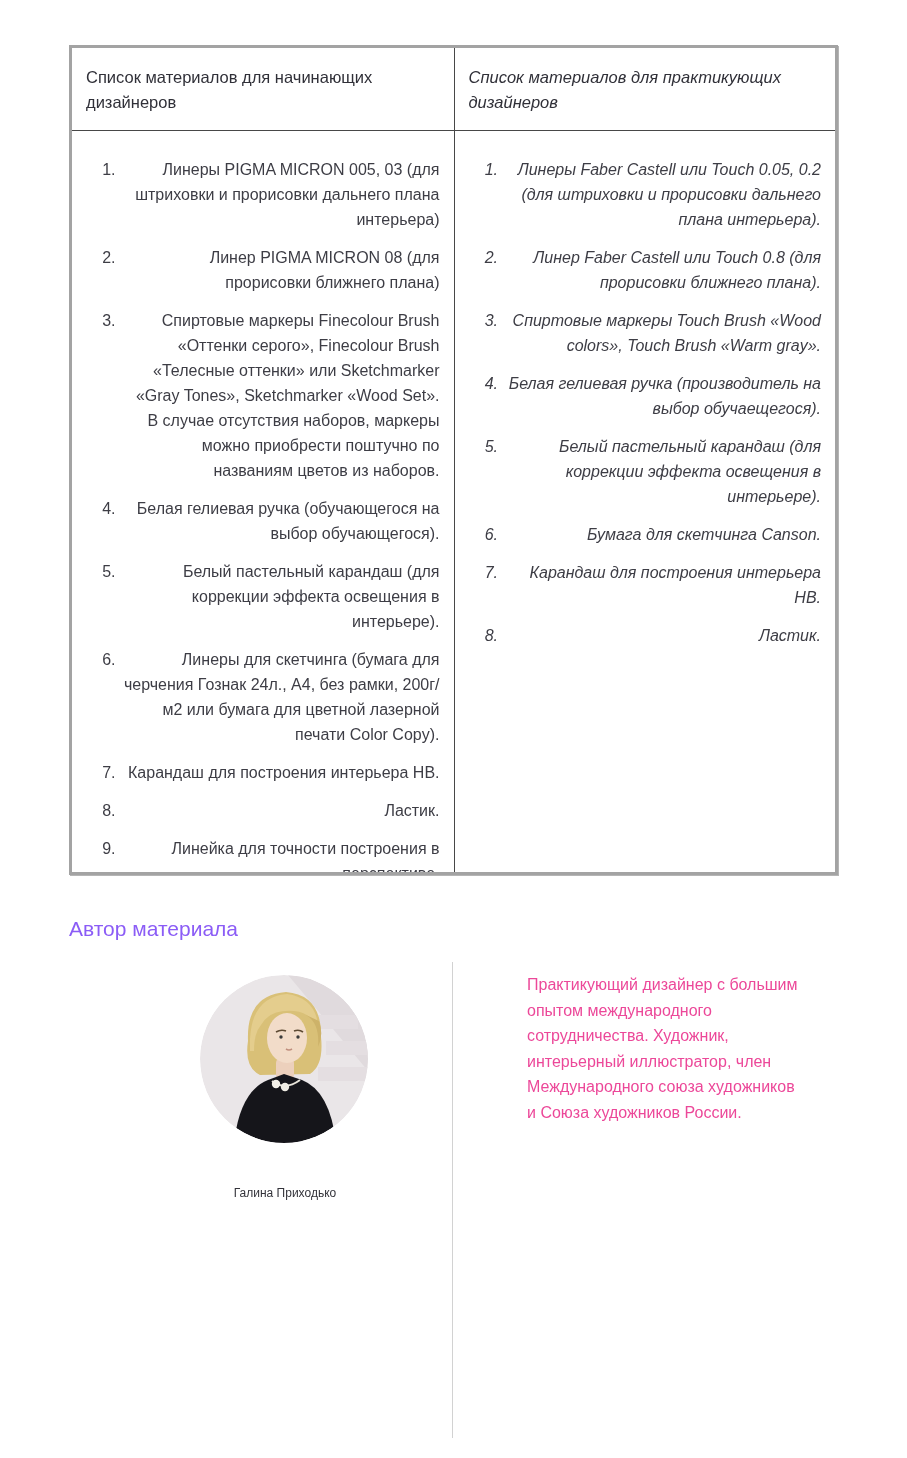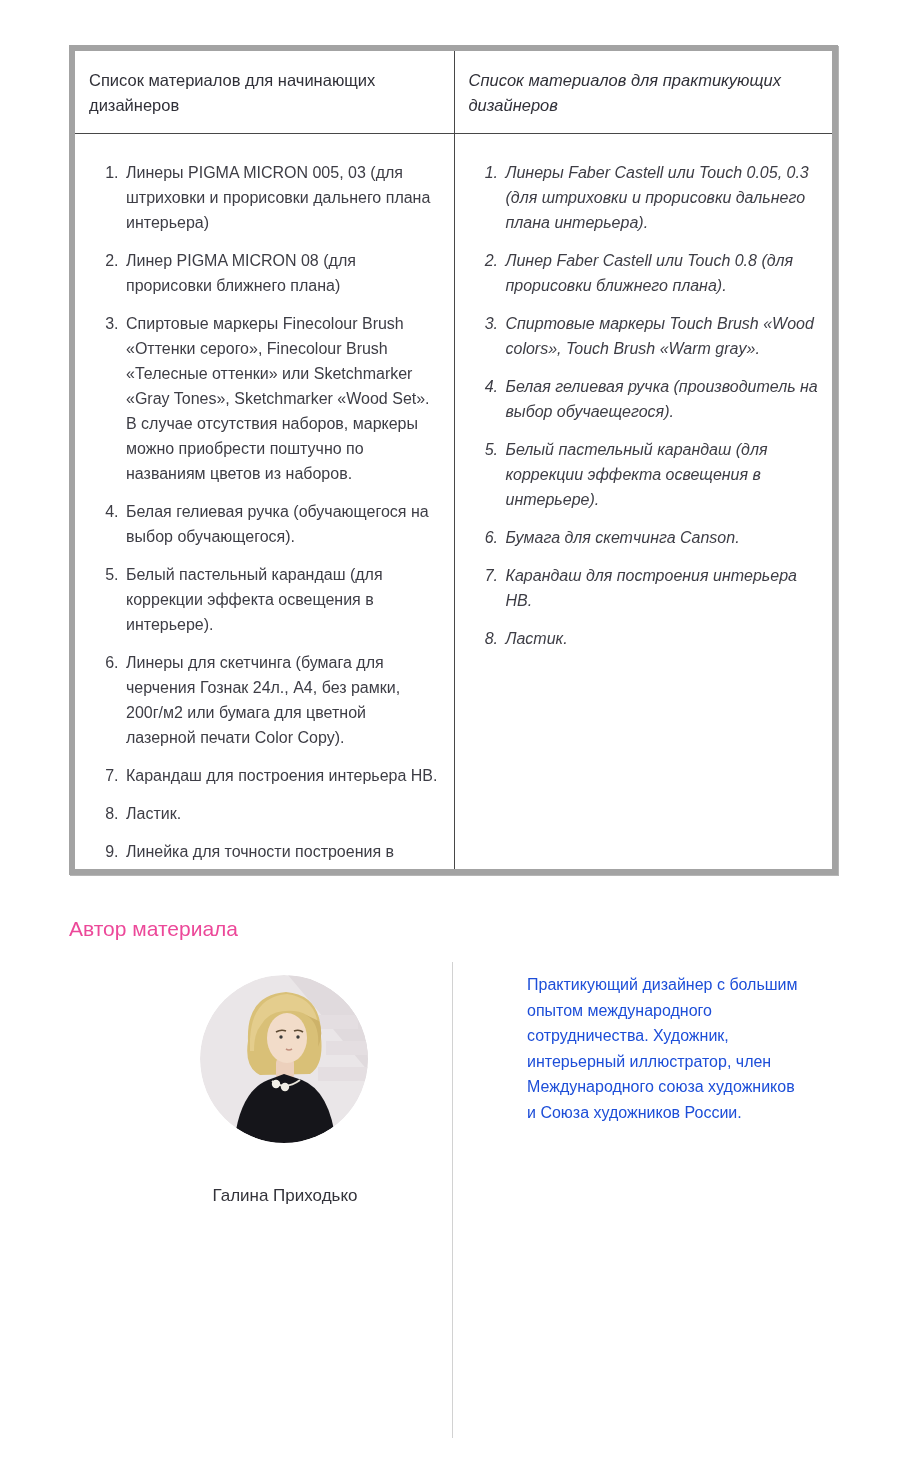--- a/index.html
+++ b/index.html
@@ -13,87 +13,87 @@
 
   
   .mtable {
     position: absolute;
     left: 69px; top: 45px;
     width: 769px; height: 830px;
     box-sizing: border-box;
     display: grid;
     grid-template-columns: 1fr 1fr;
     grid-template-rows: auto 1fr;
-    border: 6px solid #a3a3a3;
+    border: 3px solid #a3a3a3;
     box-shadow: 1px 1px 0 rgba(90,90,90,.45);
     background: #ffffff;
   }
   .mcell { box-sizing: border-box; }
   .mcell.hdr {
     border-bottom: 1px solid #474747;
     padding: 17px 18px 15px 14px;
     font-size: 16.5px;
     line-height: 25px;
     font-weight: 500;
     color: #303038;
   }
   .mcell.colR { border-left: 1px solid #474747; font-style: italic; }
-  .mcell.bodyc { padding: 0; overflow: hidden; }
+  .mcell.bodyc { padding: 0; overflow: hidden; text-align: right; }
   .mcell.bodyc ol {
     margin: 0;
     padding: 26px 14px 24px 48px;
     font-size: 16px;
     line-height: 25px;
     color: #3d3d45;
   }
   .mcell.bodyc li { margin-bottom: 13px; padding-left: 3px; }
 
   
   .author-heading {
     position: absolute;
     left: 69px; top: 915px;
     margin: 0;
     font-size: 21px;
     line-height: 28px;
     font-weight: 500;
-    color: #ec4899;
+    color: #8b5cf6;
   }
   .avatar {
     position: absolute;
     left: 200px; top: 975px;
     width: 168px; height: 168px;
     border-radius: 50%;
     overflow: hidden;
   }
   .avatar svg { display: block; width: 168px; height: 168px; }
   .author-name {
     position: absolute;
     left: 180px; top: 1186px;
     width: 210px;
     text-align: center;
-    font-size: 17px;
+    font-size: 12px;
     font-weight: 500;
     color: #33333a;
   }
   .vdivider {
     position: absolute;
     left: 452px; top: 962px;
     width: 1px; height: 476px;
     background: #d2d2d2;
   }
   .author-bio {
     position: absolute;
     left: 527px; top: 972px;
     width: 276px;
   }
   .author-bio p {
     margin: 0 0 26px 0;
     font-size: 16px;
     line-height: 25.5px;
-    color: #1d4ed8;
+    color: #ec4899;
   }
 </style>
 </head>
 <body>
 
 <div class="mtable">
   <div class="mcell hdr colL">Список материалов для начинающих дизайнеров</div>
   <div class="mcell hdr colR">Список материалов для практикующих дизайнеров</div>
   <div class="mcell bodyc colL">
     <ol>
@@ -103,21 +103,21 @@
         <li>Белая гелиевая ручка (обучающегося на выбор обучающегося).</li>
         <li>Белый пастельный карандаш (для коррекции эффекта освещения в интерьере).</li>
         <li>Линеры для скетчинга (бумага для черчения Гознак 24л., А4, без рамки, 200г/м2 или бумага для цветной лазерной печати Color Copy).</li>
         <li>Карандаш для построения интерьера НВ.</li>
         <li>Ластик.</li>
         <li>Линейка для точности построения в перспективе.</li>
       </ol>
   </div>
   <div class="mcell bodyc colR">
     <ol>
-        <li>Линеры Faber Castell или Touch 0.05, 0.3 (для штриховки и прорисовки дальнего плана интерьера).</li>
+        <li>Линеры Faber Castell или Touch 0.05, 0.2 (для штриховки и прорисовки дальнего плана интерьера).</li>
         <li>Линер Faber Castell или Touch 0.8 (для прорисовки ближнего плана).</li>
         <li>Спиртовые маркеры Touch Brush «Wood colors», Touch Brush «Warm gray».</li>
         <li>Белая гелиевая ручка (производитель на выбор обучаещегося).</li>
         <li>Белый пастельный карандаш (для коррекции эффекта освещения в интерьере).</li>
         <li>Бумага для скетчинга Canson.</li>
         <li>Карандаш для построения интерьера НВ.</li>
         <li>Ластик.</li>
       </ol>
   </div>
 </div>

